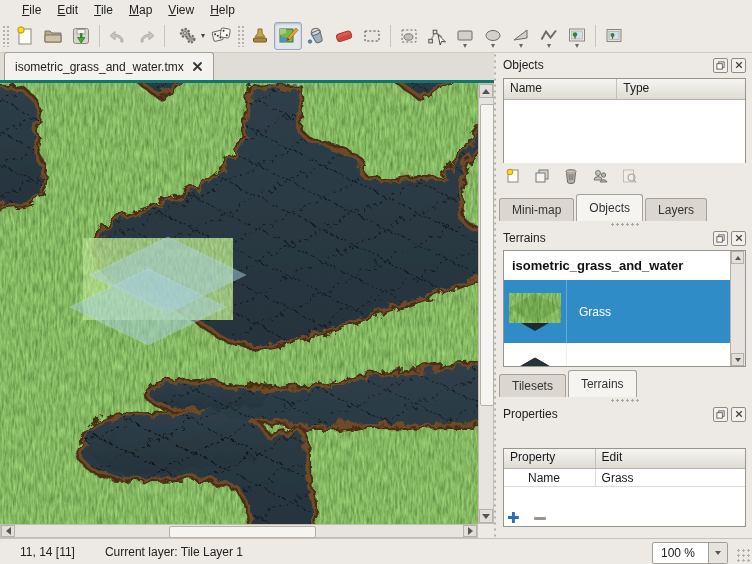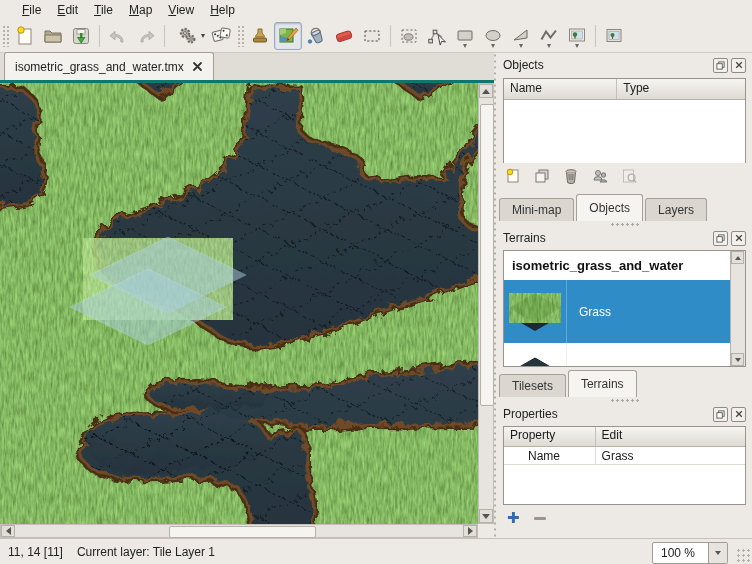--- a/index.html
+++ b/index.html
@@ -76,21 +76,21 @@
   .group-row .tri{width:0;height:0;border-left:4px solid transparent;border-right:4px solid transparent;border-top:5px solid #3c3c3c;margin:0 5px 0 2px;}
   .prop-row{display:flex;height:17px;align-items:center;border-bottom:1px solid #dedbd4;}
   .prop-row .pcell{padding-left:24px;box-sizing:border-box;border-right:1px solid #dedbd4;height:100%;display:flex;align-items:center;}
   .prop-row .vcell{padding-left:6px;}
   .pm-row{position:absolute;left:10px;display:flex;gap:14px;align-items:center;}
   .plus-icon{color:#2f6cb3;font-weight:bold;font-size:15px;line-height:14px;}
   .minus-icon{width:12px;height:3px;background:#9a968e;border-radius:1px;}
 
   
   .statusbar{position:absolute;left:0;top:538px;width:752px;height:26px;background:#edeae5;border-top:1px solid #c6c2ba;box-sizing:border-box;display:flex;align-items:center;}
-  .status-text{margin-left:8px;font-size:12px;color:#222;display:flex;gap:14px;}
+  .status-text{margin-left:20px;font-size:12px;color:#222;display:flex;gap:30px;}
   .zoom-combo{position:absolute;right:24px;top:3px;width:74px;height:20px;border:1px solid #a19d95;border-radius:2px;background:#fff;display:flex;}
   .zoom-value{flex:1;display:flex;align-items:center;padding-left:8px;font-size:12px;color:#222;}
   .zoom-drop{width:18px;background:#e7e4df;border-left:1px solid #a19d95;display:flex;align-items:center;justify-content:center;}
   .sizegrip{position:absolute;right:2px;bottom:2px;width:14px;height:14px;background-image:radial-gradient(#b3afa7 1px,transparent 1.1px);background-size:5px 5px;}
 </style>
 </head>
 <body>
 
 <div class="window">
 
@@ -496,21 +496,21 @@
             <rect x="3" y="1" width="6" height="6" fill="#fff" stroke="#555"></rect>
             <rect x="1" y="3" width="6" height="6" fill="#fff" stroke="#555"></rect>
           </svg>
       </div>
       <div class="ph-btn">
         <svg width="8" height="8" viewBox="0 0 10 10">
             <path d="M1.5,1.5 L8.5,8.5 M8.5,1.5 L1.5,8.5" stroke="#444" stroke-width="1.6"></path>
           </svg>
       </div>
     </div>
-    <div class="listbox prop-table" style="top:373px;height:79px;background:#fff;">
+    <div class="listbox prop-table" style="top:395px;height:79px;background:#fff;">
       <div class="prop-header">
         <div class="col" style="width:38%;">Property</div>
         <div class="col" style="flex:1;border-right:none;">Edit</div>
       </div>
       <div class="prop-row">
         <div class="pcell" style="width:38%;">Name</div>
         <div class="vcell">Grass</div>
       </div>
     </div>
     <div class="pm-row" style="top:458px;">

